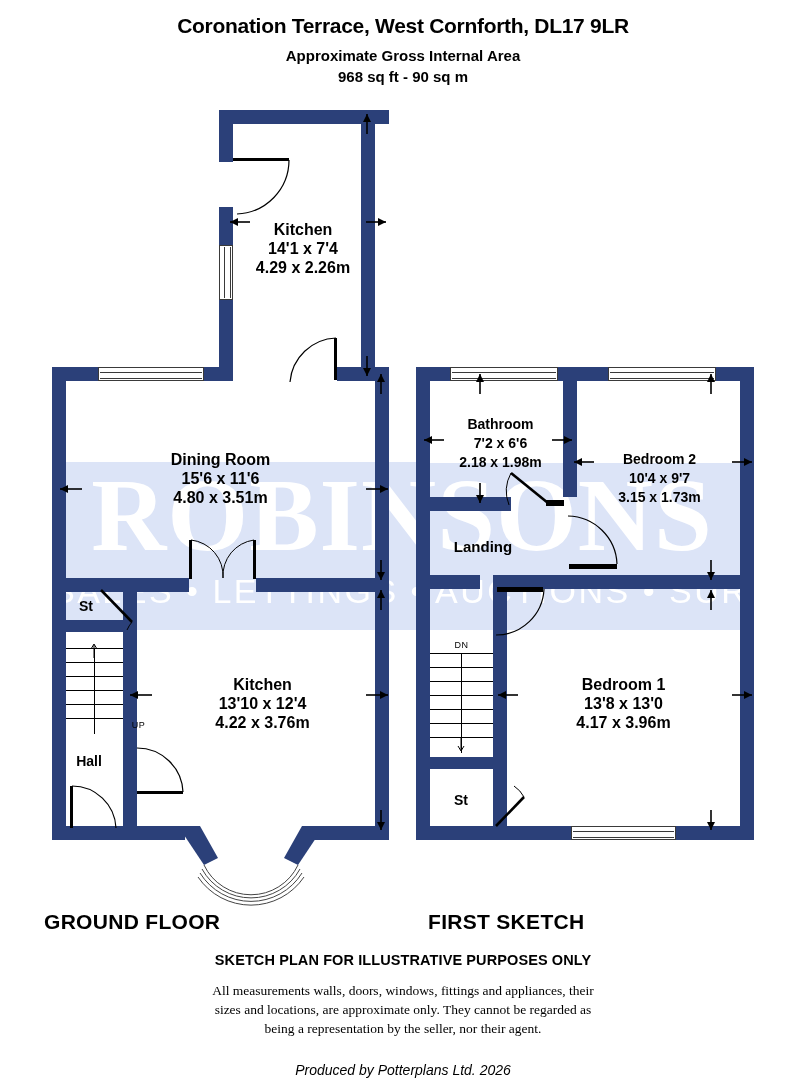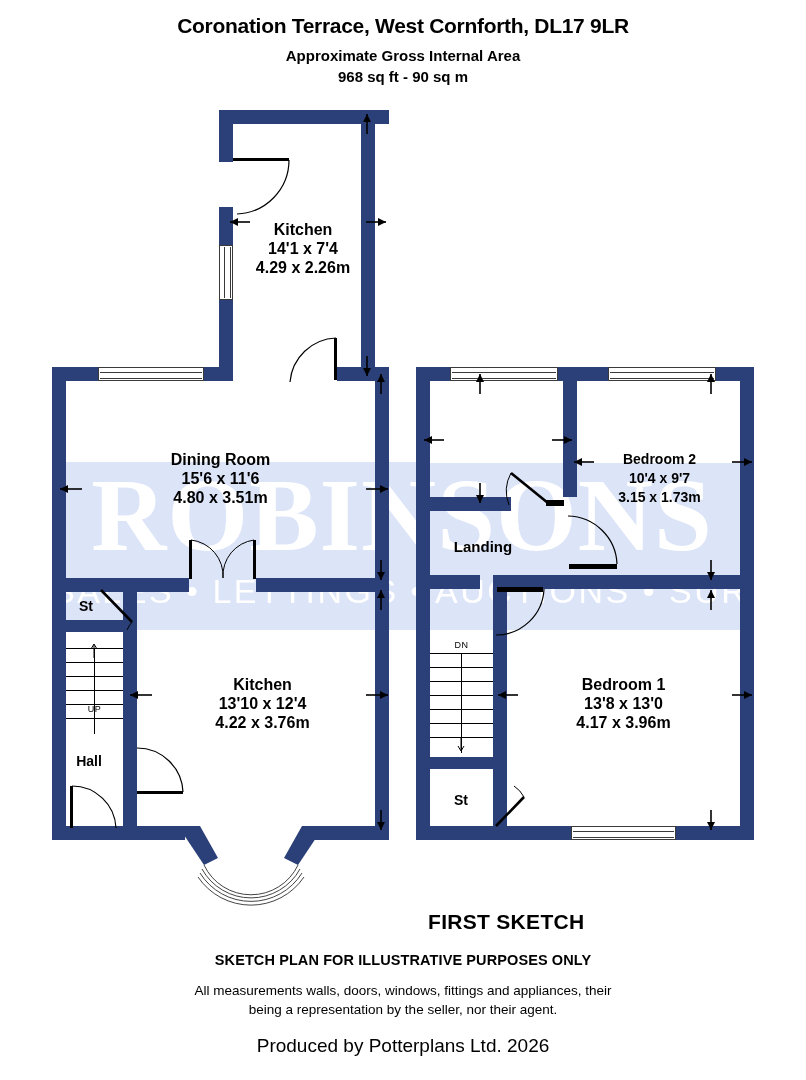--- a/index.html
+++ b/index.html
@@ -214,24 +214,26 @@
   }
   .foot-head {
     font-size: 14.5px;
     font-weight: bold;
     letter-spacing: 0.1px;
   }
   .foot-body {
     font-size: 13.5px;
     line-height: 19px;
     margin-top: 13px;
+    font-family: Liberation Serif, serif;
   }
   .foot-prod {
-    font-size: 19px;
-    margin-top: 16px;
+    font-size: 14px;
+    margin-top: 24px;
+    font-style: italic;
   }
 </style>
 </head>
 <body>
 
 <div class="page">
 
   <div class="header">
     <div class="title">Coronation Terrace, West Cornforth, DL17 9LR</div>
     <div class="sub1">Approximate Gross Internal Area</div>
@@ -332,21 +334,21 @@
     </svg>
 
     <div class="stairs" style="left:66px; top:648px; width:57px; height:86px;">
       <span class="step" style="top:0px;"></span>
       <span class="step" style="top:14px;"></span>
       <span class="step" style="top:28px;"></span>
       <span class="step" style="top:42px;"></span>
       <span class="step" style="top:56px;"></span>
       <span class="step" style="top:70px;"></span>
       <span class="spine" style="left:28px;"></span>
-      <span class="dirlabel" style="top:56px;">UP</span>
+      <span class="dirlabel" style="top:72px;padding-left:44px;">UP</span>
       <svg class="arc" style="left:22px; top:-4px; width:14px; height:16px;">
         <path d="M6,14 L6,1 M3,5 L6,0 L9,5" fill="none" stroke="#000" stroke-width="1"></path>
       </svg>
     </div>
 
     <div class="room" style="left:218px; top:220px; width:170px;">
       <div class="nm">Kitchen</div>
       <div class="ft">14'1 x 7'4</div>
       <div class="mt">4.29 x 2.26m</div>
     </div>
@@ -469,20 +471,25 @@
       <span class="step" style="top:56px;"></span>
       <span class="step" style="top:70px;"></span>
       <span class="step" style="top:84px;"></span>
       <span class="spine" style="left:31px;"></span>
       <span class="dirlabel" style="top:-13px;">DN</span>
       <svg class="arc" style="left:25px; top:84px; width:14px; height:16px;">
         <path d="M6,0 L6,13 M3,9 L6,14 L9,9" fill="none" stroke="#000" stroke-width="1"></path>
       </svg>
     </div>
 
+    <div class="room small" style="left:428px; top:415px; width:145px;">
+      <div class="nm">Bathroom</div>
+      <div class="ft">7'2 x 6'6</div>
+      <div class="mt">2.18 x 1.98m</div>
+    </div>
 
     <div class="room small" style="left:587px; top:450px; width:145px;">
       <div class="nm">Bedroom 2</div>
       <div class="ft">10'4 x 9'7</div>
       <div class="mt">3.15 x 1.73m</div>
     </div>
 
     <div class="room" style="left:536px; top:675px; width:175px;">
       <div class="nm">Bedroom 1</div>
       <div class="ft">13'8 x 13'0</div>
@@ -529,26 +536,28 @@
       <line x1="236" y1="7" x2="256" y2="7" stroke="#000" stroke-width="1.6"></line>
       <polygon points="256,7 248,3 248,11" fill="#000"></polygon>
     </svg>
     <svg class="arr" style="left:704px; top:588px; width:14px; height:246px;">
       <line x1="7" y1="2" x2="7" y2="22" stroke="#000" stroke-width="1.6"></line>
       <polygon points="7,2 3,10 11,10" fill="#000"></polygon>
       <line x1="7" y1="222" x2="7" y2="242" stroke="#000" stroke-width="1.6"></line>
       <polygon points="7,242 3,234 11,234" fill="#000"></polygon>
     </svg>
 
+    <div class="floorcap" style="left:44px; top:910px;">GROUND FLOOR</div>
     <div class="floorcap" style="left:428px; top:910px;">FIRST SKETCH</div>
 
   </div>
 
   <div class="footer" style="top:952px;">
     <div class="foot-head">SKETCH PLAN FOR ILLUSTRATIVE PURPOSES ONLY</div>
     <div class="foot-body">
       <div>All measurements walls, doors, windows, fittings and appliances, their</div>
+      <div>sizes and locations, are approximate only. They cannot be regarded as</div>
       <div>being a representation by the seller, nor their agent.</div>
     </div>
     <div class="foot-prod">Produced by Potterplans Ltd. 2026</div>
   </div>
 
 </div>
 
 </body></html>

